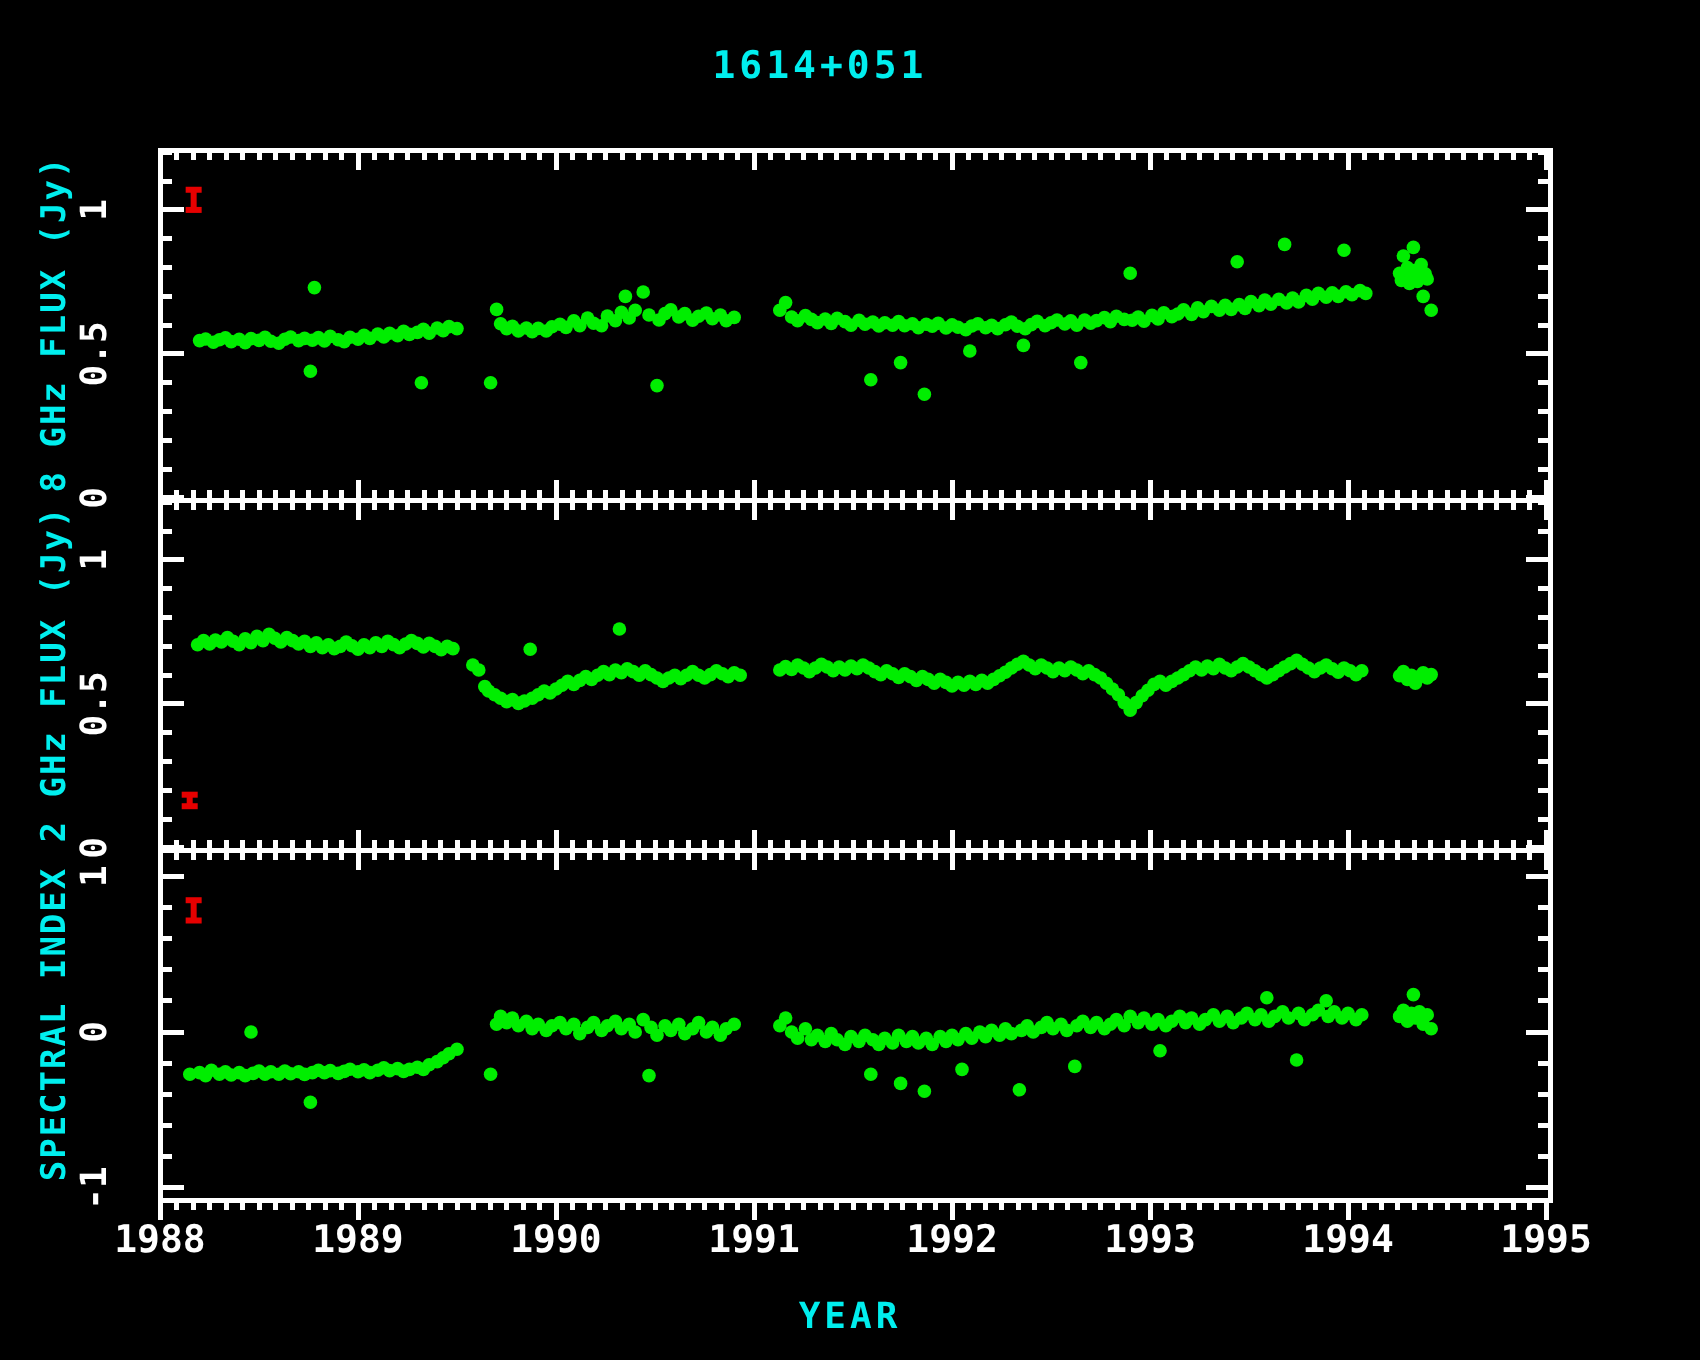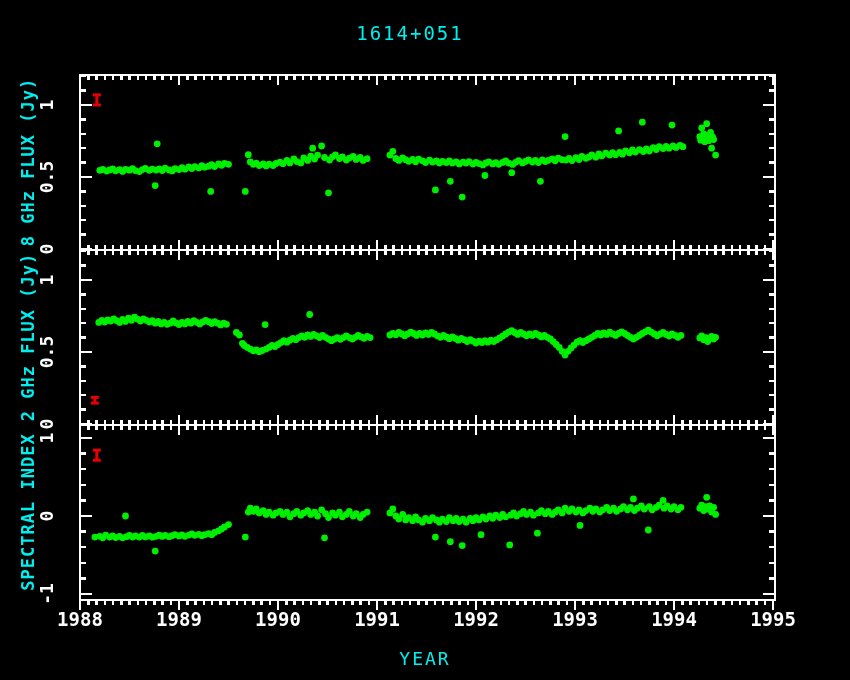--- a/index.html
+++ b/index.html
@@ -1,21 +1,21 @@
 <!DOCTYPE html>
 <html><head>
 <meta charset="utf-8">
 <style>
   html,body{margin:0;padding:0;background:#000;}
   .page{position:relative;width:850px;height:680px;background:#000;overflow:hidden;
         font-family:"DejaVu Sans Mono",monospace;}
   .ttl{position:absolute;left:0;top:22px;width:820px;text-align:center;
-       color:#00eeee;font-size:19px;letter-spacing:2px;font-weight:normal;}
+       color:#00eeee;font-size:19px;letter-spacing:2px;font-weight:bold;}
   .xlab{position:absolute;left:0;top:648px;width:850px;text-align:center;
-        color:#00eeee;font-size:18px;letter-spacing:2px;font-weight:normal;}
+        color:#00eeee;font-size:18px;letter-spacing:2px;font-weight:bold;}
   .ylab{position:absolute;left:-60px;width:175px;height:22px;line-height:22px;
         text-align:center;color:#00eeee;font-size:17px;letter-spacing:1px;font-weight:bold;
         transform:rotate(-90deg);}
   .yl0{top:151px;} .yl1{top:326px;} .yl2{top:501px;}
   svg text{fill:#ffffff;font-family:"DejaVu Sans Mono",monospace;font-weight:bold;}
 </style>
 </head>
 <body>
 
 <div class="page">

